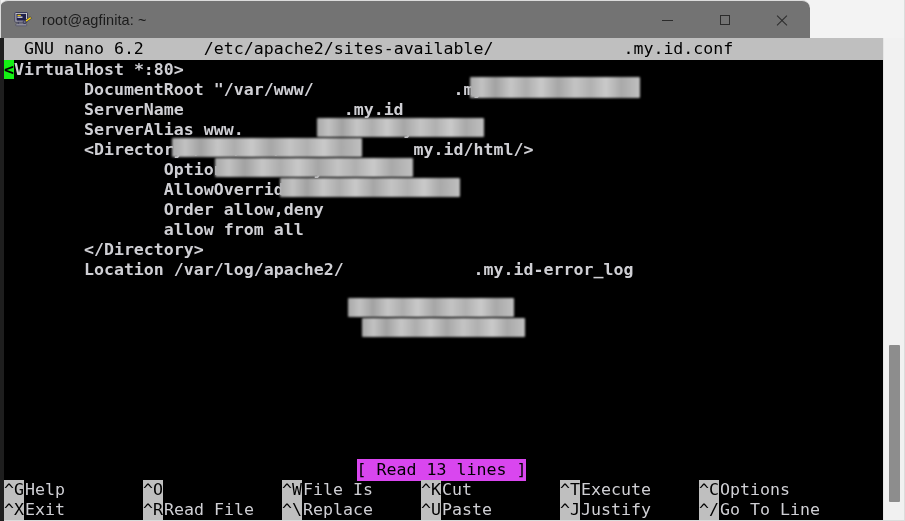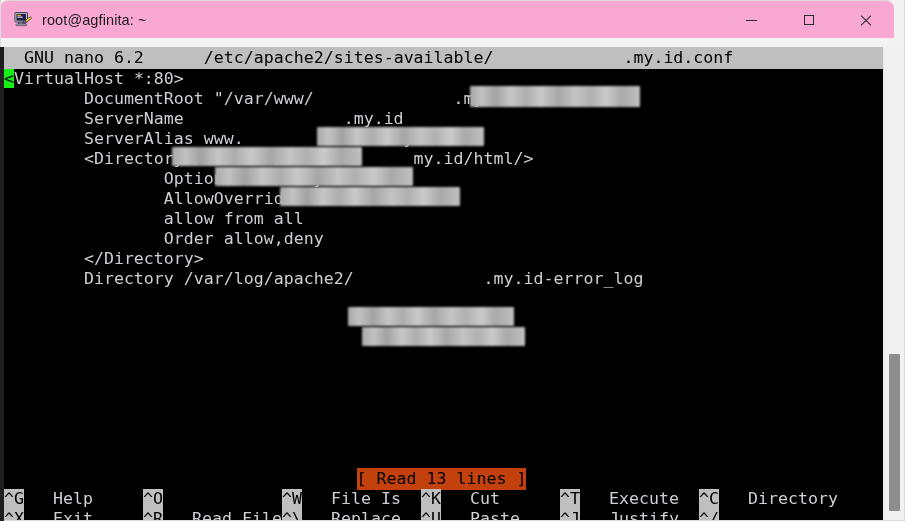--- a/index.html
+++ b/index.html
@@ -21,23 +21,23 @@
     width: 905px;
     height: 521px;
     background: #f3f3f3;
     box-sizing: border-box;
   }
 
   
   .titlebar {
     position: absolute;
     left: 0; top: 0;
-    width: 894px;
+    width: 810px;
     height: 38px;
-    background: #f9a8d4;
+    background: #737373;
     border-top-left-radius: 8px;
     border-top-right-radius: 8px;
     border-top: 1px solid #dcdcdc;
     box-sizing: border-box;
     display: flex;
     align-items: center;
   }
   .title-left {
     display: flex;
     align-items: center;
@@ -107,21 +107,20 @@
 
   
   .term-wrap {
     position: absolute;
     left: 0;
     top: 38px;
     width: 905px;
     height: 363px;
     background: #f3f3f3;
     box-sizing: border-box;
-    margin-top: 9px;
   }
   .term {
     position: absolute;
     left: 0;
     top: 0;
     width: 883px;
     height: 483px;
     background: #000000;
     overflow: hidden;
   }
@@ -159,20 +158,21 @@
     padding-left: 4px;
     line-height: 22px;
   }
 
   
   .editor {
     position: absolute;
     left: 0;
     top: 22px;
     width: 883px;
+    font-weight: bold;
   }
   .line {
     position: relative;
     height: 20px;
     color: #cfcfd4;
     padding-left: 4px;
     box-sizing: border-box;
   }
 
   
@@ -200,21 +200,21 @@
   
   .status-msg {
     position: absolute;
     left: 0;
     top: 422px;
     width: 883px;
     height: 20px;
     text-align: center;
   }
   .status-msg span {
-    background: #c2410c;
+    background: #d946ef;
     color: #000000;
     padding: 1px 0 2px 0;
   }
 
   
   .shortcuts {
     position: absolute;
     left: 0;
     top: 442px;
     width: 883px;
@@ -234,21 +234,21 @@
   .sc-key {
     background: #bfbfbf;
     color: #000000;
     display: inline-block;
     line-height: 20px;
   }
   .sc-label {
     color: #cfcfd4;
     display: inline-block;
     line-height: 20px;
-    padding-left: 29px;
+    padding-left: 1px;
   }
 
   
   .scrollbar-track {
     position: absolute;
     right: 0;
     top: 0;
     width: 22px;
     height: 483px;
     background: #f1f1f1;
@@ -339,27 +339,27 @@
         <div class="line mono"><span>        ServerName                .my.id</span></div>
 
         <div class="line mono"><span>        ServerAlias www.              .my.id</span></div>
 
         <div class="line mono"><span>        &lt;Directory /var/www/r            my.id/html/&gt;</span></div>
 
         <div class="line mono"><span>                Options FollowSymLinks</span></div>
 
         <div class="line mono"><span>                AllowOverride All</span></div>
 
+        <div class="line mono"><span>                Order allow,deny</span></div>
+
         <div class="line mono"><span>                allow from all</span></div>
 
-        <div class="line mono"><span>                Order allow,deny</span></div>
-
         <div class="line mono"><span>        &lt;/Directory&gt;</span></div>
 
-        <div class="line mono"><span>        Directory /var/log/apache2/             .my.id-error_log</span></div>
+        <div class="line mono"><span>        Location /var/log/apache2/             .my.id-error_log</span></div>
 
 
       </div>
 
       <div class="redact mottle" style="left:317px; top:80px; width:167px; height:19px;"></div>
       <div class="redact mottle" style="left:172px; top:100px; width:190px; height:19px;"></div>
       <div class="redact mottle" style="left:215px; top:120px; width:198px; height:19px;"></div>
       <div class="redact mottle" style="left:280px; top:140px; width:180px; height:19px;"></div>
       <div class="redact mottle" style="left:348px; top:260px; width:166px; height:19px;"></div>
       <div class="redact mottle" style="left:362px; top:280px; width:163px; height:19px;"></div>
@@ -383,21 +383,21 @@
           <div class="sc-item" style="left:421px;">
             <span class="sc-key mono">^K</span>
             <span class="sc-label mono">Cut</span>
           </div>
           <div class="sc-item" style="left:560px;">
             <span class="sc-key mono">^T</span>
             <span class="sc-label mono">Execute</span>
           </div>
           <div class="sc-item" style="left:699px;">
             <span class="sc-key mono">^C</span>
-            <span class="sc-label mono">Directory</span>
+            <span class="sc-label mono">Options</span>
           </div>
         </div>
 
         <div class="sc-row">
           <div class="sc-item" style="left:4px;">
             <span class="sc-key mono">^X</span>
             <span class="sc-label mono">Exit</span>
           </div>
           <div class="sc-item" style="left:143px;">
             <span class="sc-key mono">^R</span>
@@ -410,20 +410,21 @@
           <div class="sc-item" style="left:421px;">
             <span class="sc-key mono">^U</span>
             <span class="sc-label mono">Paste</span>
           </div>
           <div class="sc-item" style="left:560px;">
             <span class="sc-key mono">^J</span>
             <span class="sc-label mono">Justify</span>
           </div>
           <div class="sc-item" style="left:699px;">
             <span class="sc-key mono">^/</span>
+            <span class="sc-label mono">Go To Line</span>
           </div>
         </div>
 
       </div>
     </div>
 
     <div class="scrollbar-track">
       <div class="scrollbar-thumb"></div>
     </div>
   </div>

